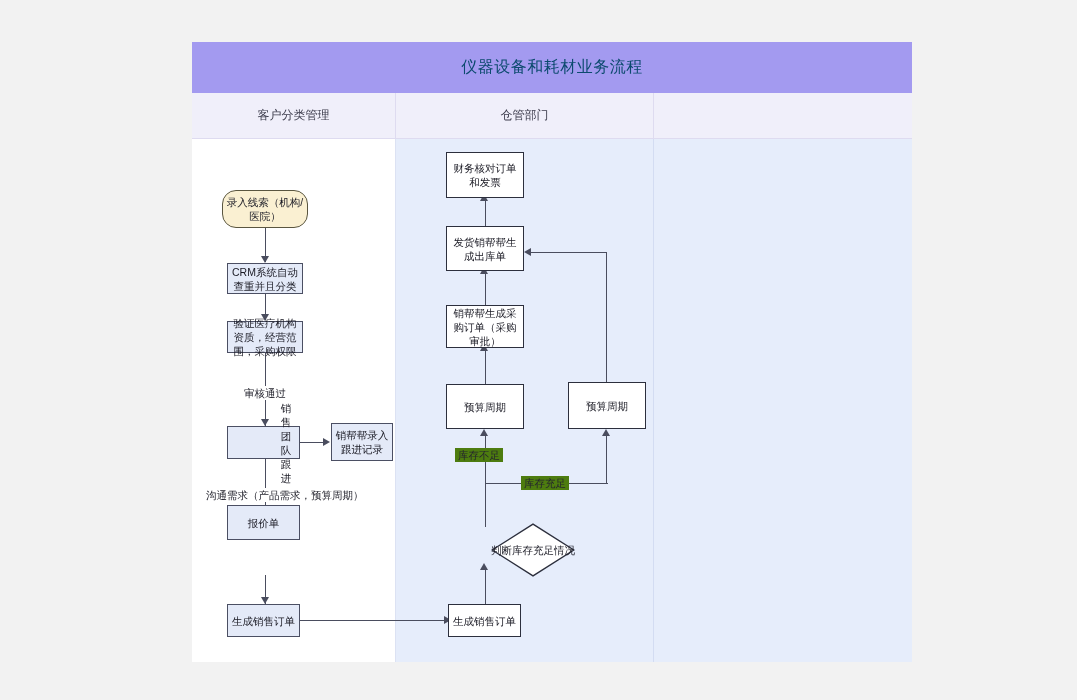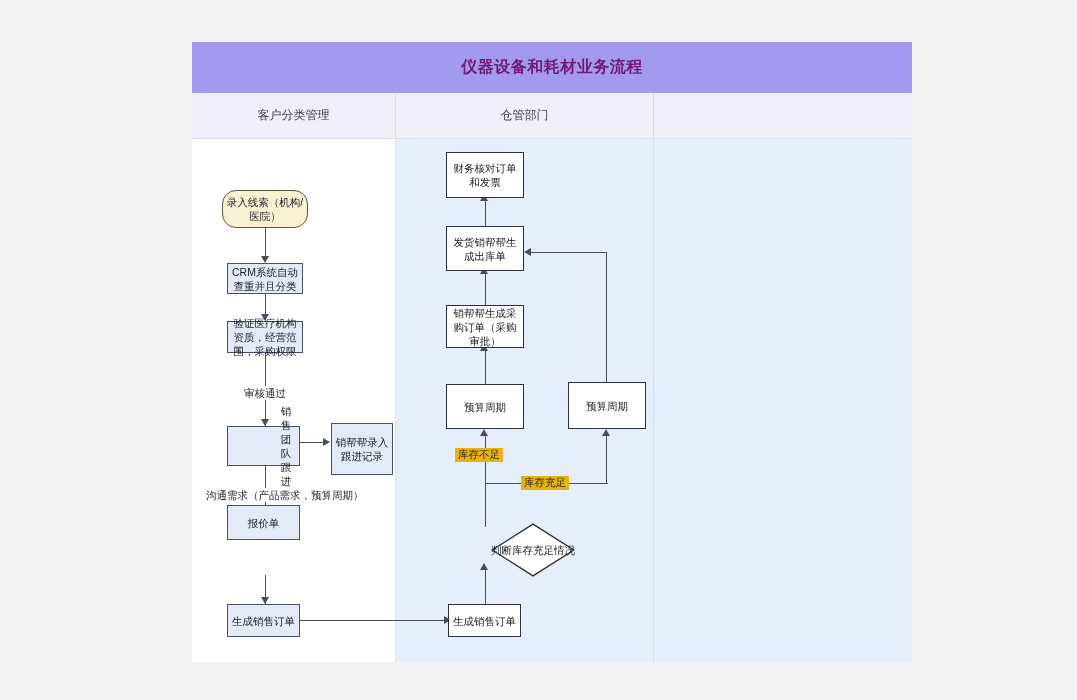--- a/index.html
+++ b/index.html
@@ -18,21 +18,21 @@
     background:#ffffff;
     box-sizing:border-box;
   }
   .title-bar{
     position:absolute;left:192px;top:42px;width:720px;height:51px;
     background:#a39af0;
     box-sizing:border-box;
     display:flex;align-items:center;justify-content:center;
   }
   .title-bar .title-text{
-    color:#701a75;font-size:16px;font-weight:bold;letter-spacing:.5px;
+    color:#0c4a6e;font-size:16px;font-weight:normal;letter-spacing:.5px;
   }
   .lane-head{
     position:absolute;top:93px;height:45px;
     background:#f0effa;
     box-sizing:border-box;
     display:flex;align-items:center;justify-content:center;
     color:#3c3c4c;font-size:12px;
   }
   .lane-head.h1{left:192px;width:204px;border-right:1px solid #dedbf0;}
   .lane-head.h2{left:396px;width:258px;border-right:1px solid #dedbf0;}
@@ -106,21 +106,21 @@
     border-right:7px solid #4a4d5e;
   }
   .edge-label{
     position:absolute;z-index:6;
     font-size:10.5px;color:#24242e;
     white-space:nowrap;
     padding:0 3px;
     line-height:14px;
   }
   .edge-label.onwhite{background:#ffffff;}
-  .edge-label.onblue{background:#eab308;font-family:Liberation Mono, monospace;}
+  .edge-label.onblue{background:#4d7c0f;}
 </style>
 </head>
 <body>
 
 <div id="root">
 
   <div class="frame"></div>
 
   <div class="lane-body b1"></div>
   <div class="lane-body b2"></div>
@@ -197,25 +197,25 @@
   </div>
 
   <div class="node proc" style="left:227px;top:263px;width:76px;height:31px;">
     <span class="txt">CRM系统自动查重并且分类</span>
   </div>
 
   <div class="node proc overflow" style="left:227px;top:321px;width:76px;height:32px;">
     <span class="txt">验证医疗机构资质，经营范围，采购权限</span>
   </div>
 
-  <div class="node proc" style="left:227px;top:426px;width:73px;height:40px;padding-left:48px;">
+  <div class="node proc" style="left:227px;top:426px;width:73px;height:33px;padding-left:48px;">
     <span class="txt">销售团队跟进</span>
   </div>
 
-  <div class="node proc" style="left:331px;top:423px;width:62px;height:52px;">
+  <div class="node proc" style="left:331px;top:423px;width:62px;height:38px;">
     <span class="txt">销帮帮录入跟进记录</span>
   </div>
 
   <div class="node proc" style="left:227px;top:505px;width:73px;height:35px;">
     <span class="txt">报价单</span>
   </div>
 
   <div class="node proc" style="left:227px;top:604px;width:73px;height:33px;">
     <span class="txt">生成销售订单</span>
   </div>

